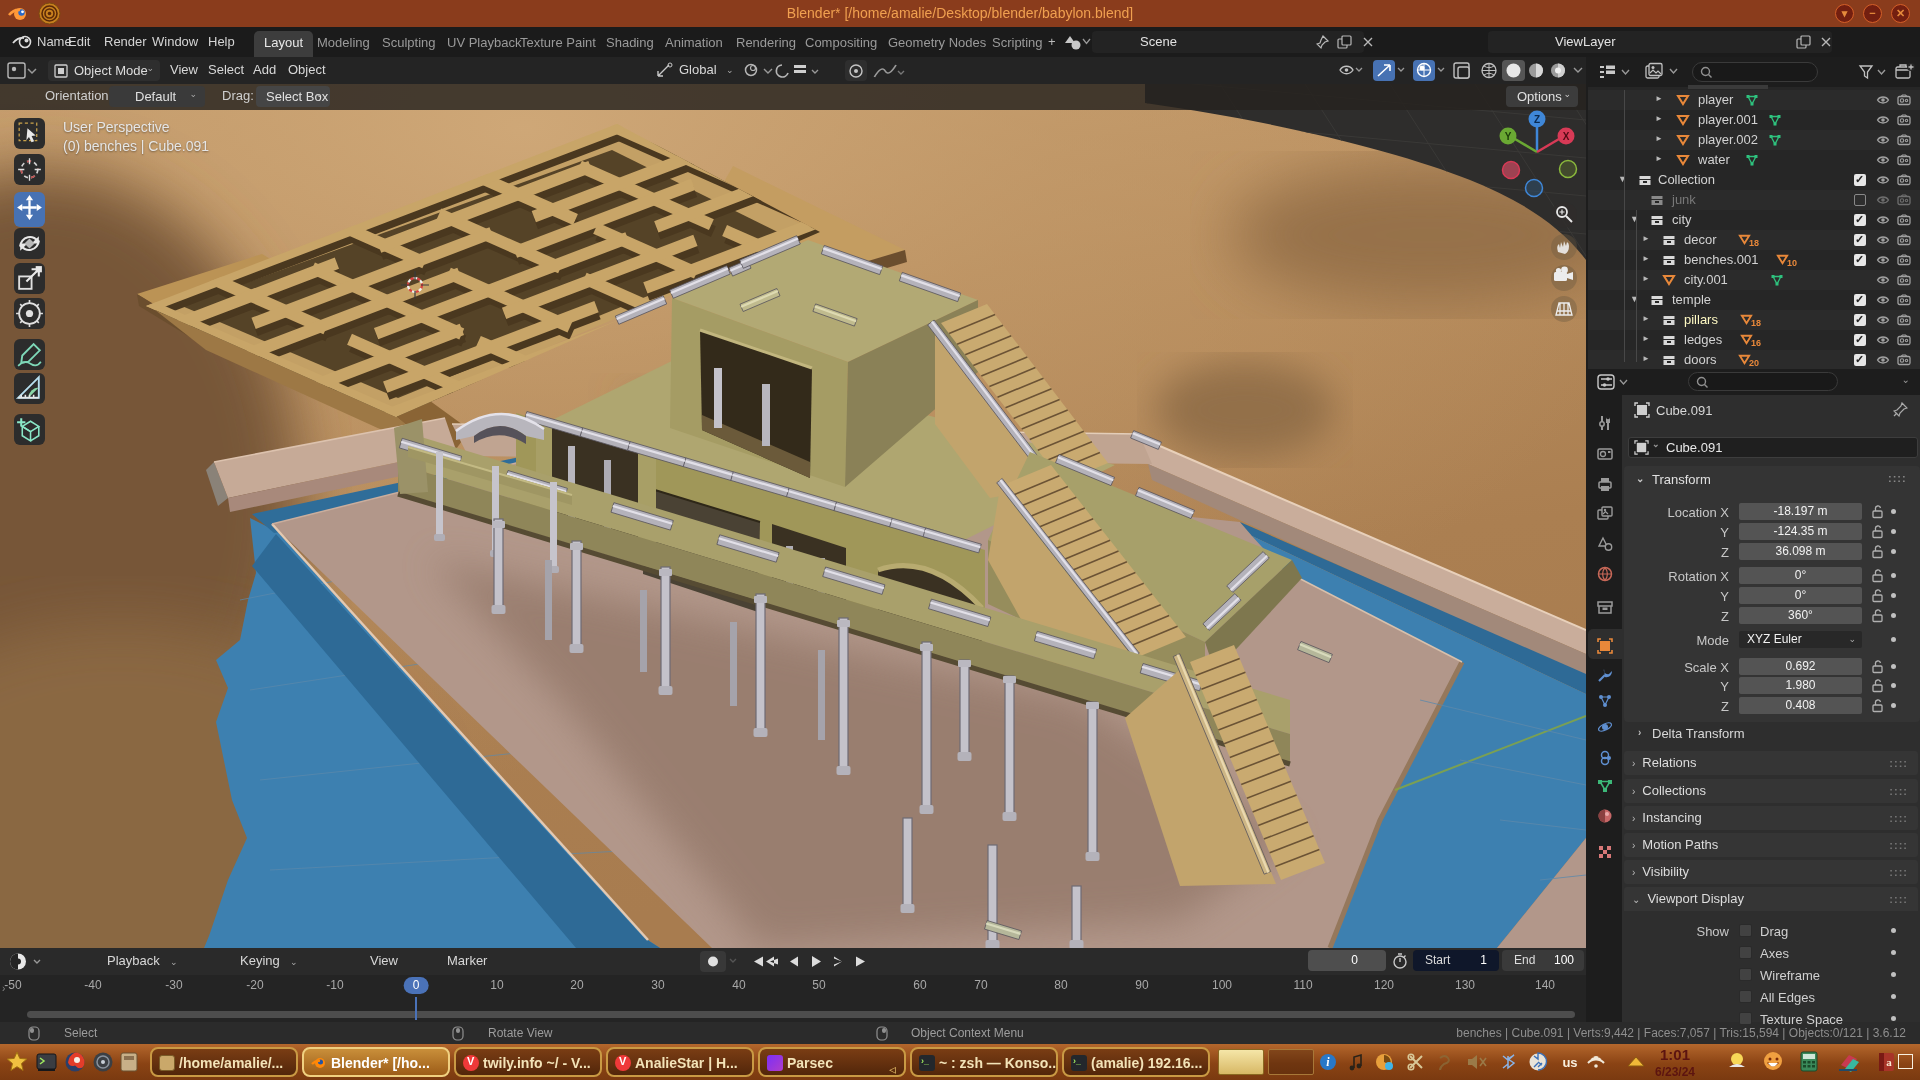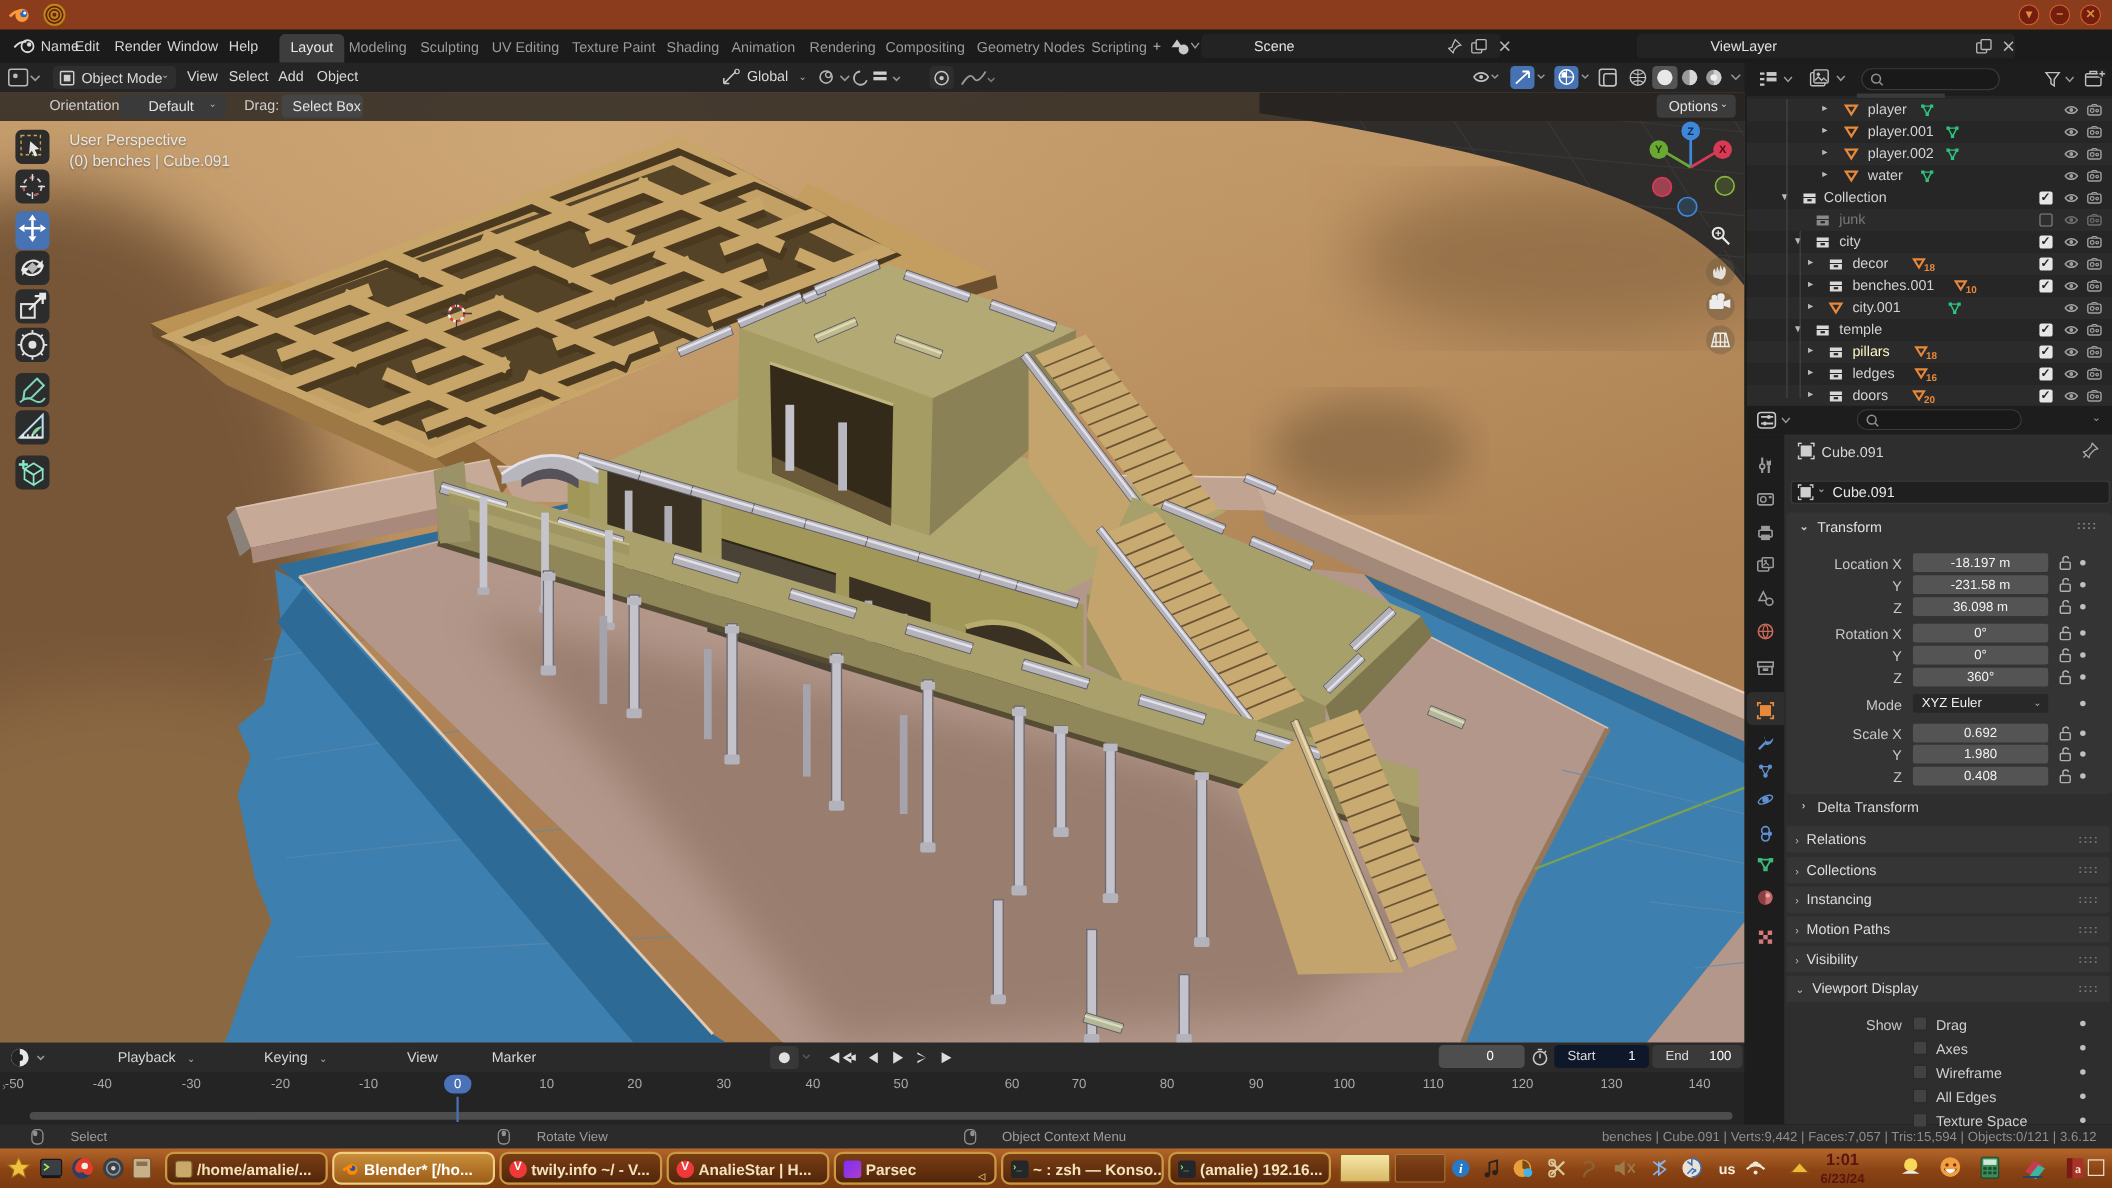--- a/index.html
+++ b/index.html
@@ -95,40 +95,41 @@
         <circle cx="14.5" cy="9.5" r="3.2" fill="#2868c8"></circle>
         <circle cx="15.5" cy="8.8" r="1.4" fill="#fff"></circle>
 <path d="M2 12q5-6 11-5" stroke="#ff9838" stroke-width="2.6" fill="none"></path>
       </svg>
 <svg class="abs" style="left:38px;top:2px" width="23" height="23" viewBox="0 0 23 23">
 <circle cx="11.5" cy="11.5" r="10.5" fill="#c8801e" stroke="#7a4a10" stroke-width="1"></circle>
 <circle cx="11.5" cy="11.5" r="7.5" fill="none" stroke="#5a2808" stroke-width="1.6"></circle>
 <circle cx="11.5" cy="11.5" r="4.5" fill="none" stroke="#5a2808" stroke-width="1.6"></circle>
 <circle cx="11.5" cy="11.5" r="1.8" fill="#5a2808"></circle>
       </svg>
+      <div class="tname">Blender* [/home/amalie/Desktop/blender/babylon.blend]</div>
   <div class="winbtn" style="right:66px">▾</div>
   <div class="winbtn" style="right:38px">−</div>
   <div class="winbtn" style="right:10px">✕</div>
 </div>
 
 <div class="abs" id="menubar">
   <svg class="abs" style="left:12px;top:7px" width="22" height="16" viewBox="0 0 22 16">
         <circle cx="13" cy="8" r="5.5" fill="none" stroke="#dcdcdc" stroke-width="1.6"></circle>
         <circle cx="14.5" cy="6.5" r="2" fill="#dcdcdc"></circle>
         <path d="M1 9q5-6 11-5" stroke="#dcdcdc" stroke-width="1.8" fill="none"></path>
       </svg>
   <span class="mi" style="left:37px">Name</span>
   <span class="mi" style="left:68px">Edit</span>
   <span class="mi" style="left:104px">Render</span>
   <span class="mi" style="left:152px">Window</span>
   <span class="mi" style="left:208px">Help</span>
   <span class="tab sel" style="left:254px">Layout</span>
   <span class="tab" style="left:307px">Modeling</span>
   <span class="tab" style="left:372px">Sculpting</span>
-  <span class="tab" style="left:437px">UV Editing</span>
+  <span class="tab" style="left:437px">UV Playback</span>
   <span class="tab" style="left:510px">Texture Paint</span>
   <span class="tab" style="left:596px">Shading</span>
   <span class="tab" style="left:655px">Animation</span>
   <span class="tab" style="left:726px">Rendering</span>
   <span class="tab" style="left:795px">Compositing</span>
   <span class="tab" style="left:878px">Geometry Nodes</span>
   <span class="tab" style="left:982px">Scripting</span>
   <span class="mi" style="left:1048px;color:#bbb">+</span>
   <svg class="abs" style="left:1062px;top:5px" width="30" height="20" viewBox="0 0 30 20">
         <path d="M8 4l5 7H3z" fill="#c8c8c8"></path>
@@ -1228,21 +1229,21 @@
           <b style="position:absolute;left:64px;top:103px;font-size:13px;color:#e0e0e0;font-weight:normal">Transform</b>
           <b style="position:absolute;left:300px;top:103px;font-size:11px;color:#888;letter-spacing:1px">::::</b>
           <div class="plabel" style="left:0px;top:136px;width:141px">Location X</div>
           <div class="pfield" style="left:151px;top:134px;width:123px">-18.197 m</div>
           <svg style="position:absolute;left:283px;top:136px;width:13px;height:14px" viewBox="0 0 13 14">
             <rect x="2" y="6" width="9" height="6.5" rx="1" fill="none" stroke="#b0b0b0" stroke-width="1.3"></rect>
             <path d="M4.5 6V4a2.5 2.5 0 0 1 5-1" fill="none" stroke="#b0b0b0" stroke-width="1.3"></path>
           </svg>
           <div style="position:absolute;left:303px;top:140px;width:5px;height:5px;border-radius:50%;background:#c0c0c0"></div>
           <div class="plabel" style="left:0px;top:156px;width:141px">Y</div>
-          <div class="pfield" style="left:151px;top:154px;width:123px">-231.58 m</div>
+          <div class="pfield" style="left:151px;top:154px;width:123px">-124.35 m</div>
           <svg style="position:absolute;left:283px;top:156px;width:13px;height:14px" viewBox="0 0 13 14">
             <rect x="2" y="6" width="9" height="6.5" rx="1" fill="none" stroke="#b0b0b0" stroke-width="1.3"></rect>
             <path d="M4.5 6V4a2.5 2.5 0 0 1 5-1" fill="none" stroke="#b0b0b0" stroke-width="1.3"></path>
           </svg>
           <div style="position:absolute;left:303px;top:160px;width:5px;height:5px;border-radius:50%;background:#c0c0c0"></div>
           <div class="plabel" style="left:0px;top:176px;width:141px">Z</div>
           <div class="pfield" style="left:151px;top:174px;width:123px">36.098 m</div>
           <svg style="position:absolute;left:283px;top:176px;width:13px;height:14px" viewBox="0 0 13 14">
             <rect x="2" y="6" width="9" height="6.5" rx="1" fill="none" stroke="#b0b0b0" stroke-width="1.3"></rect>
             <path d="M4.5 6V4a2.5 2.5 0 0 1 5-1" fill="none" stroke="#b0b0b0" stroke-width="1.3"></path>

